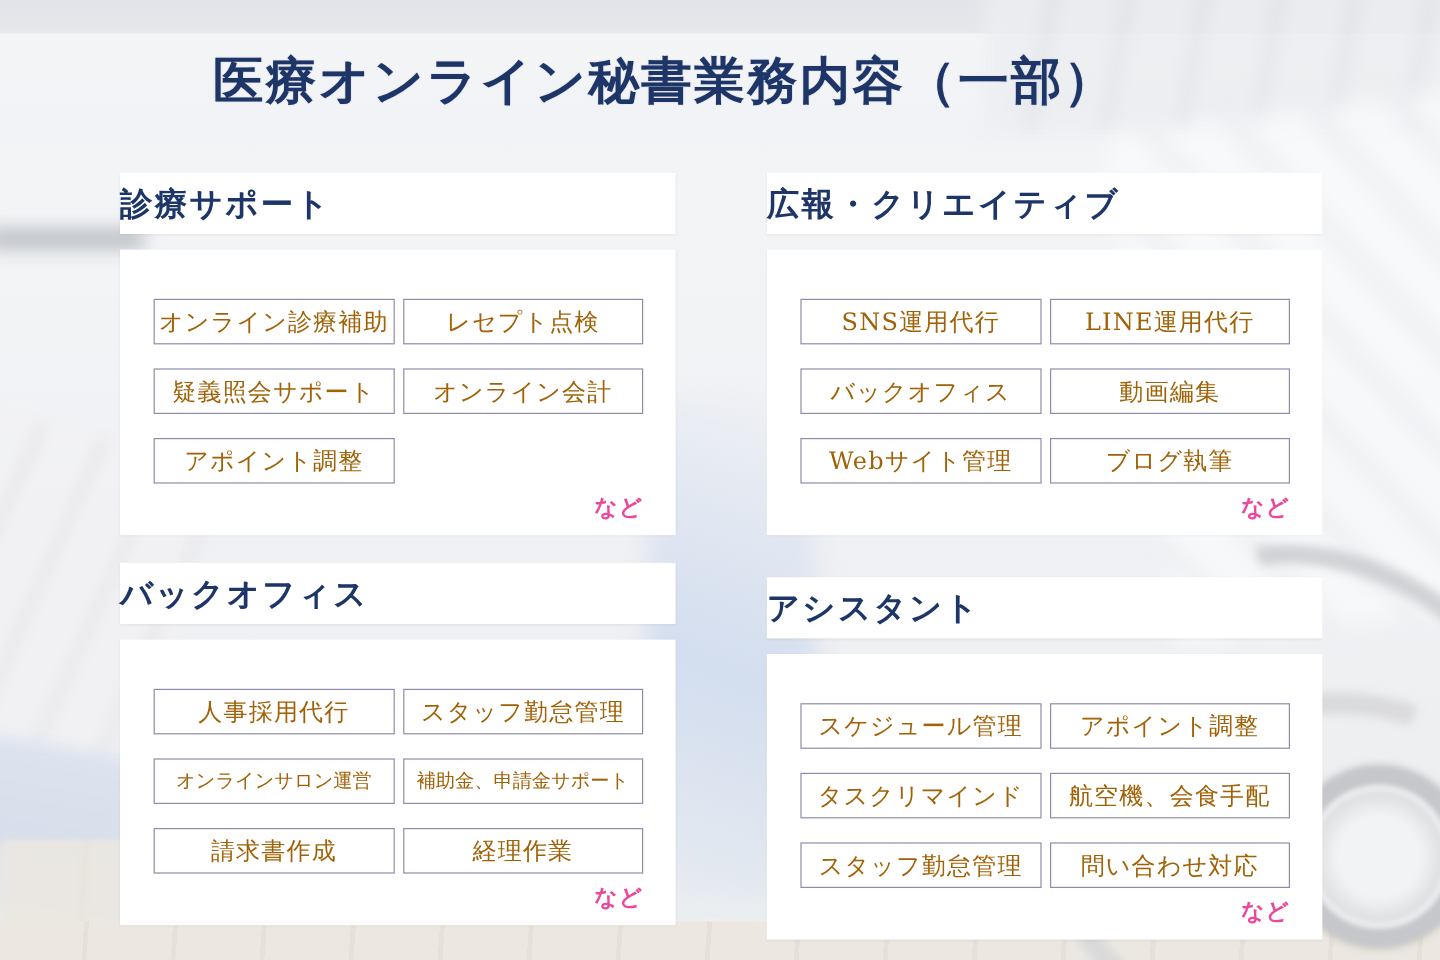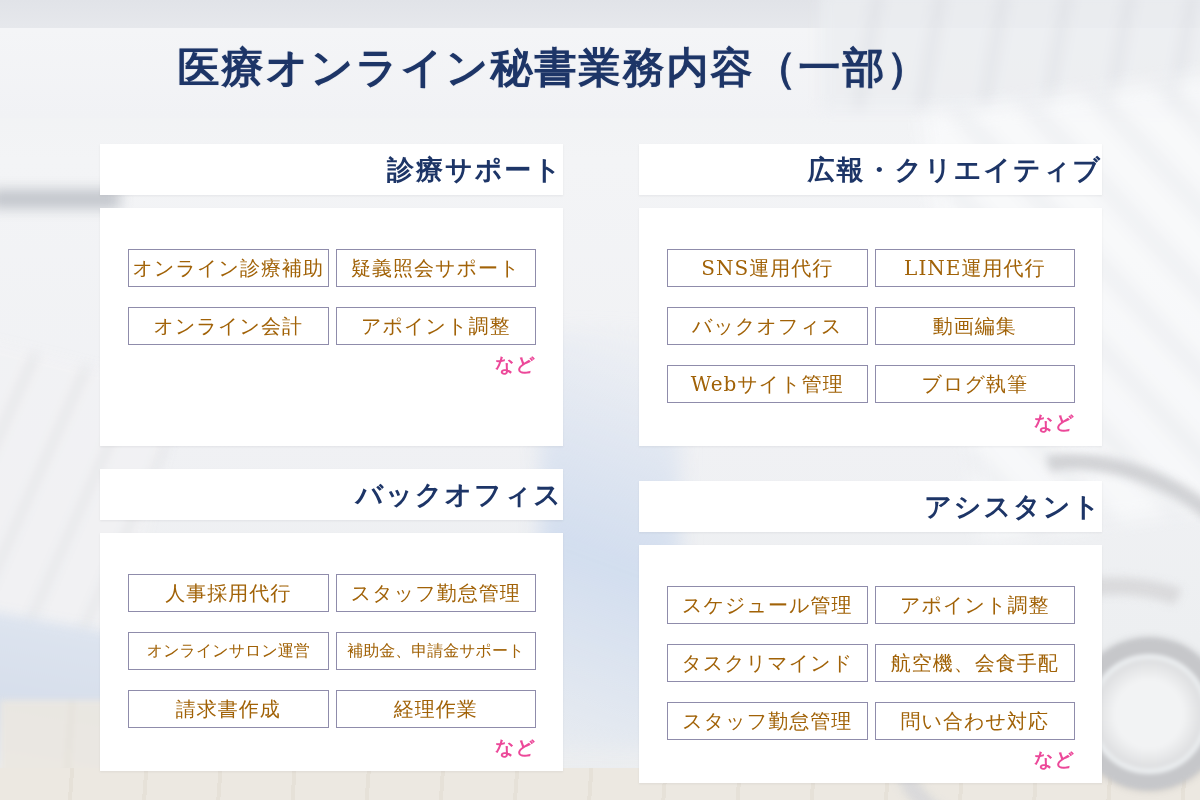--- a/index.html
+++ b/index.html
@@ -94,21 +94,21 @@
     text-shadow:0 0 1px rgba(29,53,103,.35);
   }
   
   .panel{position:absolute;width:463px;}
   .panel.pos-tl{left:100px;top:144px;}
   .panel.pos-tr{left:639px;top:144px;}
   .panel.pos-bl{left:100px;top:469px;}
   .panel.pos-br{left:639px;top:481px;}
   .sec-header{
     height:51px;background:#ffffff;
-    display:flex;align-items:center;justify-content:flex-end;
+    display:flex;align-items:center;justify-content:flex-start;
     box-shadow:0 1px 2px rgba(60,60,80,.08);
   }
   .sec-header span{
     font-size:27px;font-weight:bold;color:#1d3567;letter-spacing:2px;
   }
   .sec-body{
     margin-top:13px;height:238px;background:#ffffff;
     box-sizing:border-box;padding:41px 27px 0 28px;
     box-shadow:0 1px 2px rgba(60,60,80,.08);
   }
@@ -150,20 +150,21 @@
 
   <h1 class="title">医療オンライン秘書業務内容（一部）</h1>
 
   <section class="panel pos-tl">
     <div class="sec-header">
       <span>診療サポート</span>
     </div>
     <div class="sec-body">
       <div class="items">
         <div class="item">オンライン診療補助</div>
+        <div class="item">レセプト点検</div>
         <div class="item">疑義照会サポート</div>
         <div class="item">オンライン会計</div>
         <div class="item">アポイント調整</div>
       </div>
       <div class="etc">など</div>
     </div>
   </section>
 
   <section class="panel pos-tr">
     <div class="sec-header">

